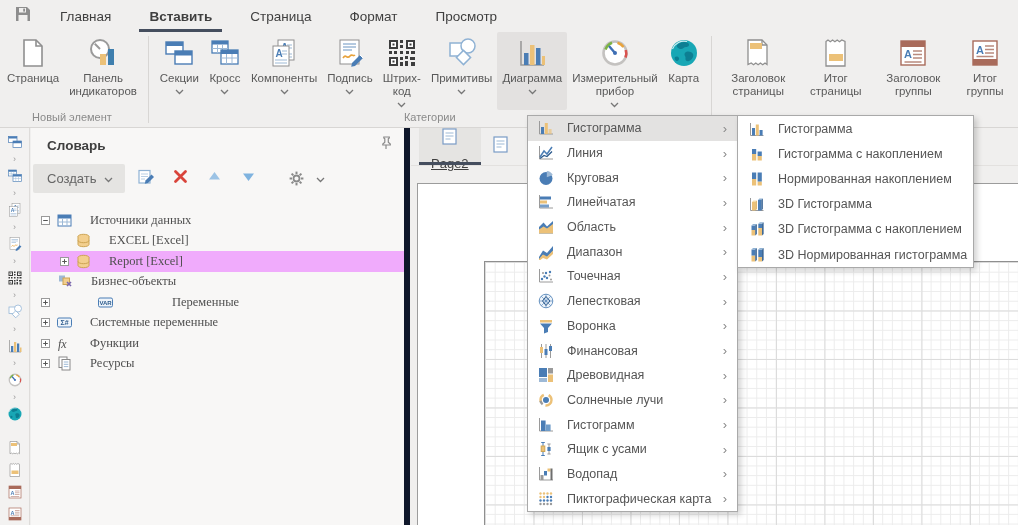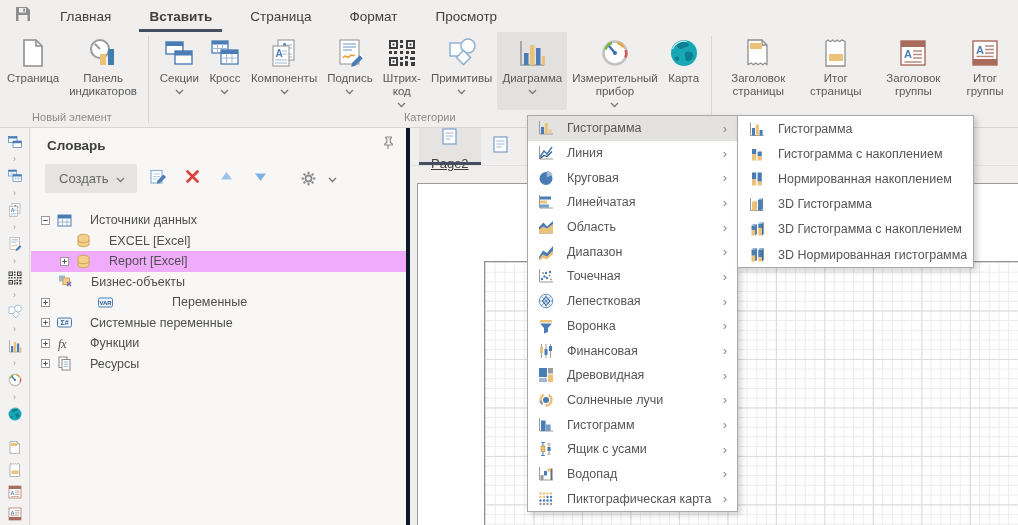--- a/index.html
+++ b/index.html
@@ -30,39 +30,39 @@
   .rsep{width:1px;background:#d8d6d4;margin:4px 4px 4px 4px;}
   
   .lsb{position:absolute;left:0;top:128px;bottom:0;width:30px;background:#f3f2f1;
        border-right:1px solid #dedcda;display:flex;flex-direction:column;align-items:center;padding-top:6px;box-sizing:border-box;}
   .sic{display:flex;flex-direction:column;align-items:center;margin-bottom:2px;cursor:default;}
   .sic svg{width:16px;height:16px;}
   .sic .sichev{font-size:9px;color:#9a9a9a;line-height:11px;height:12px;}
   .lsbsep{width:20px;height:1px;background:#cfcdcb;margin:5px 0 7px 0;}
   
   .dict{position:absolute;left:31px;top:128px;bottom:0;width:379px;background:#f8f7f6;
-        border-right:4px solid #0f172a;box-sizing:border-box;}
+        border-right:6px solid #0f172a;box-sizing:border-box;}
   .dhead{display:flex;align-items:center;height:30px;padding:2px 10px 0 16px;}
   .dtitle{font-size:13.5px;color:#3f3f3f;font-weight:bold;flex:1;}
-  .dtools{display:flex;align-items:center;height:36px;padding-left:14px;gap:4px;}
+  .dtools{display:flex;align-items:center;height:36px;padding-left:2px;gap:4px;}
   .createbtn{display:flex;align-items:center;gap:8px;background:#e5e4e2;border-radius:2px;
              height:29px;padding:0 12px 0 14px;font-size:13px;color:#666;cursor:default;}
   .tico{width:34px;height:26px;display:flex;align-items:center;justify-content:center;cursor:default;}
   .tico svg{width:17px;height:17px;}
   .gearwrap{display:flex;align-items:center;gap:3px;margin-left:10px;}
   
   .tree{margin-top:14px;font-size:12.5px;color:#4f4f4f;}
   .trow{display:flex;align-items:center;height:20.5px;cursor:default;}
   .trow.sel{background:#f0abfc;}
   .texp{width:9px;height:9px;margin-right:7px;flex:none;}
   .texp svg{display:block;}
   .texp.empty{visibility:hidden;}
   .ticon{width:16px;height:15px;margin-right:17px;flex:none;display:flex;align-items:center;}
   .ticon svg{width:15px;height:15px;}
-  .tlbl{white-space:nowrap;}
+  .tlbl{white-space:nowrap;font-family:Liberation Serif, serif;}
   
   .main{position:absolute;left:411px;top:128px;right:0;bottom:0;background:#f0efee;}
   .tstrip{height:37px;display:flex;align-items:stretch;border-bottom:1px solid #e3e1df;background:#f0efee;}
   .ptab{position:relative;display:flex;align-items:center;gap:7px;margin-left:8px;padding:0 12px;
         background:#e5e4e2;cursor:default;flex-direction:column;}
   .ptab::after{content:"";position:absolute;left:0;right:0;bottom:0;height:3px;background:#454e5e;}
   .ptab .plbl{font-size:13px;color:#3f3f3f;text-decoration:underline;}
   .ptabico{display:flex;align-items:center;padding:0 12px;cursor:default;}
   .ptab svg,.ptabico svg{width:15px;height:17px;}
   .canvas{position:absolute;left:0;top:38px;right:0;bottom:0;overflow:hidden;}

